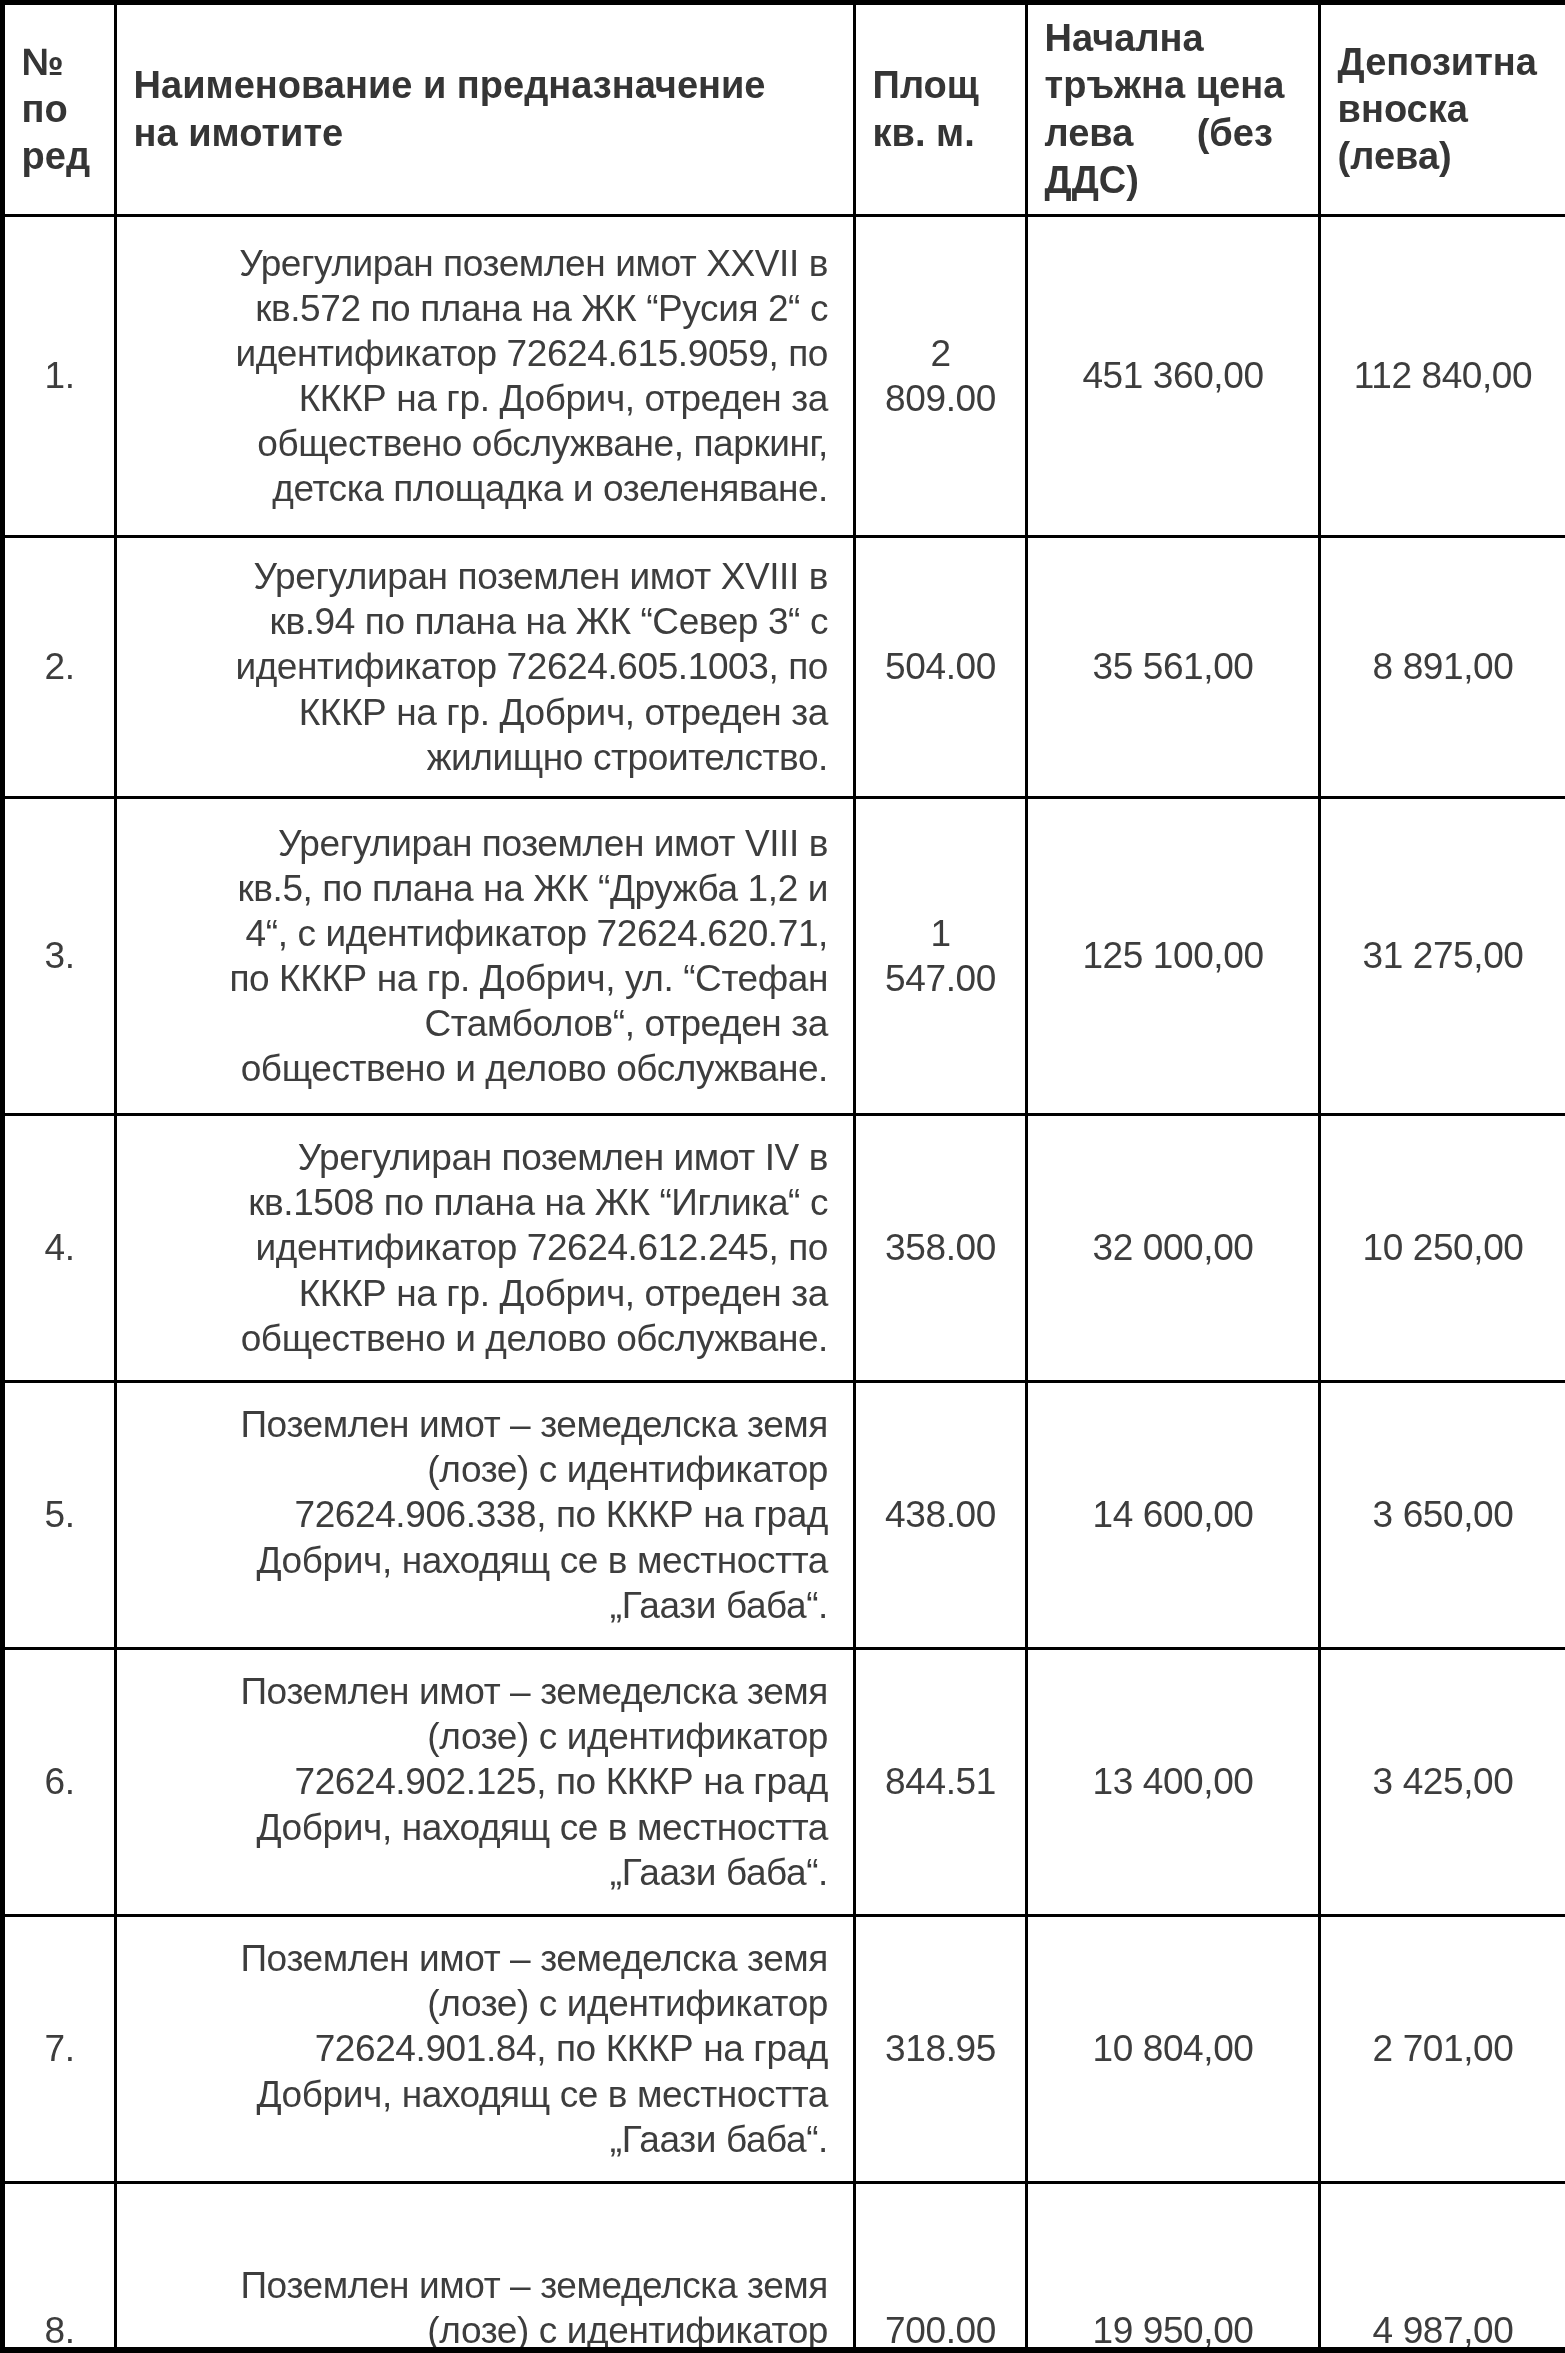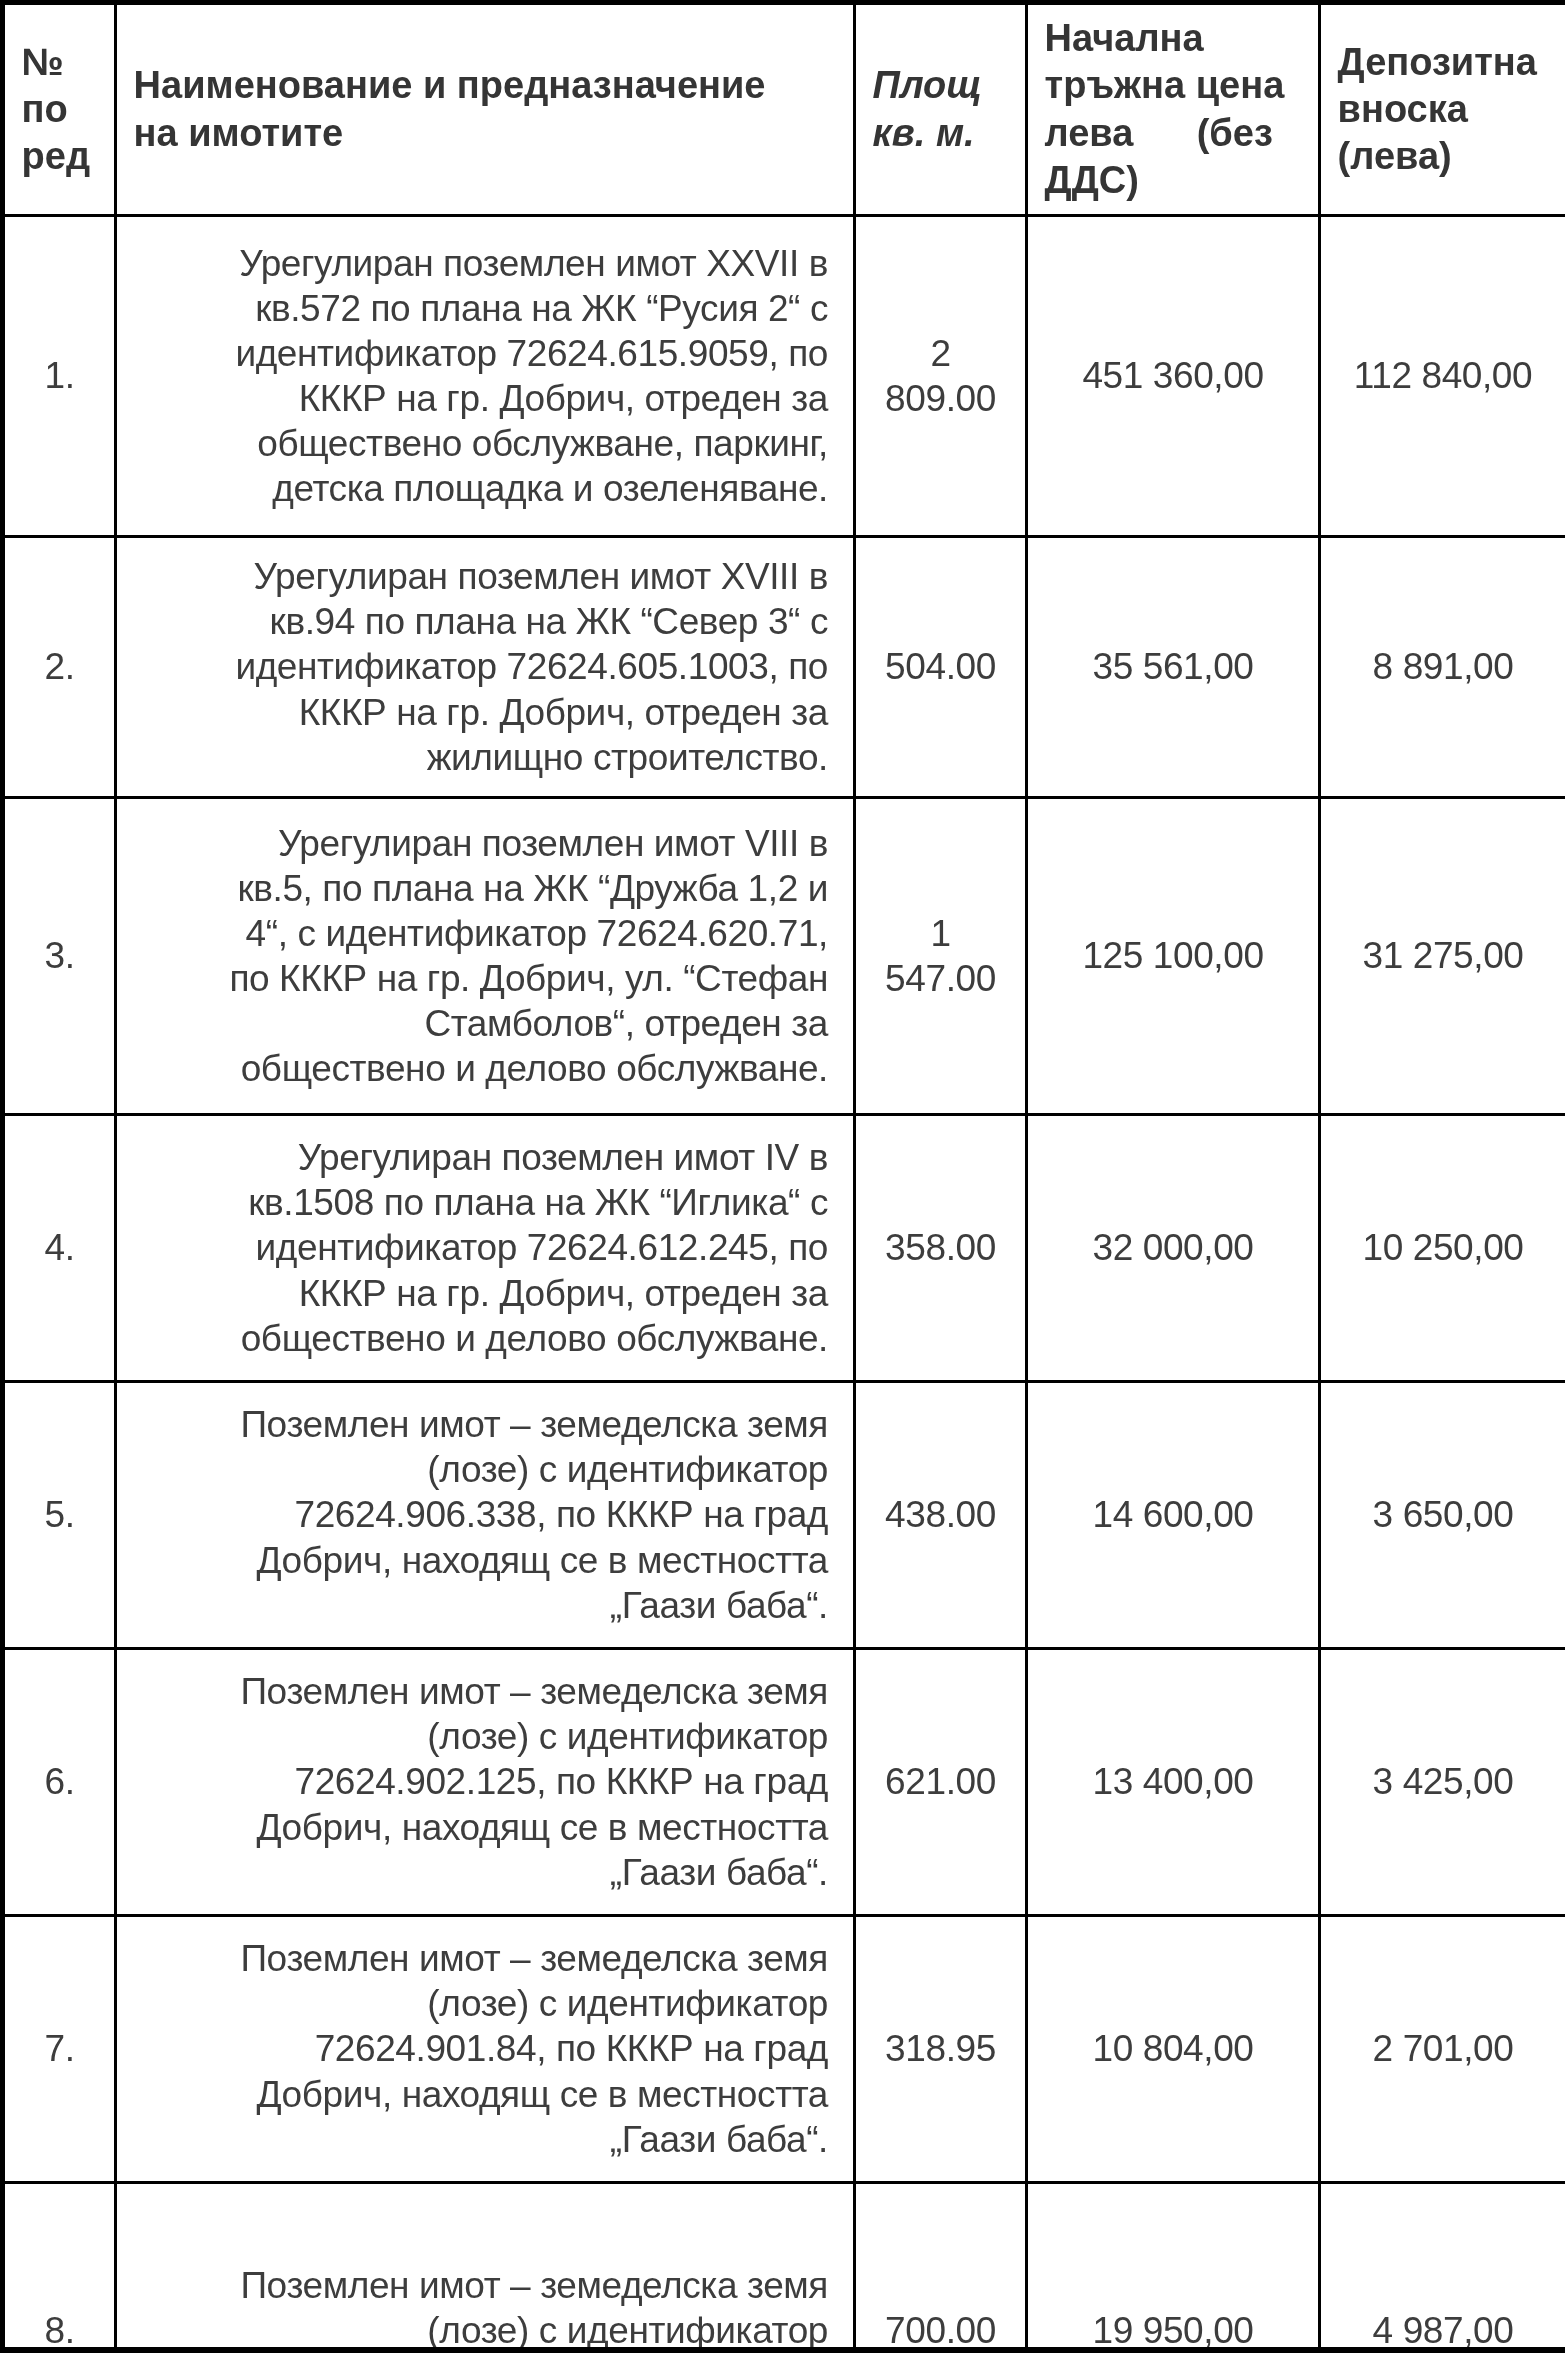--- a/index.html
+++ b/index.html
@@ -36,21 +36,21 @@
     font-weight: bold;
     font-size: 38px;
     line-height: 1.24;
     text-align: left;
     white-space: pre-line;
     color: #353535;
     padding: 8.3px 11.6px 8.3px 16.6px;
   }
   th.col-num    { padding-left: 15px; }
   th.col-name   { padding-left: 21.5px; }
-  th.col-area   { padding-left: 20px; font-style: italic; }
+  th.col-area   { padding-left: 20px; }
   th.col-price  { padding: 8.3px 13.3px 8.3px 18px; }
   th.col-deposit{ padding-left: 18px; }
   
   table.doc-table td {
     font-size: 37px;
     line-height: 1.22;
     letter-spacing: -0.4px;
     white-space: pre-line;
   }
   td.cell-num {
@@ -177,21 +177,21 @@
         <td class="cell-price">14 600,00</td>
         <td class="cell-deposit">3 650,00</td>
       </tr>
       <tr class="rh-6">
         <td class="cell-num">6.</td>
         <td class="cell-name">Поземлен имот – земеделска земя
 (лозе) с идентификатор
 72624.902.125, по КККР на град
 Добрич, находящ се в местността
 „Гаази баба“.</td>
-        <td class="cell-area">621.00</td>
+        <td class="cell-area">844.51</td>
         <td class="cell-price">13 400,00</td>
         <td class="cell-deposit">3 425,00</td>
       </tr>
       <tr class="rh-7">
         <td class="cell-num">7.</td>
         <td class="cell-name">Поземлен имот – земеделска земя
 (лозе) с идентификатор
 72624.901.84, по КККР на град
 Добрич, находящ се в местността
 „Гаази баба“.</td>

